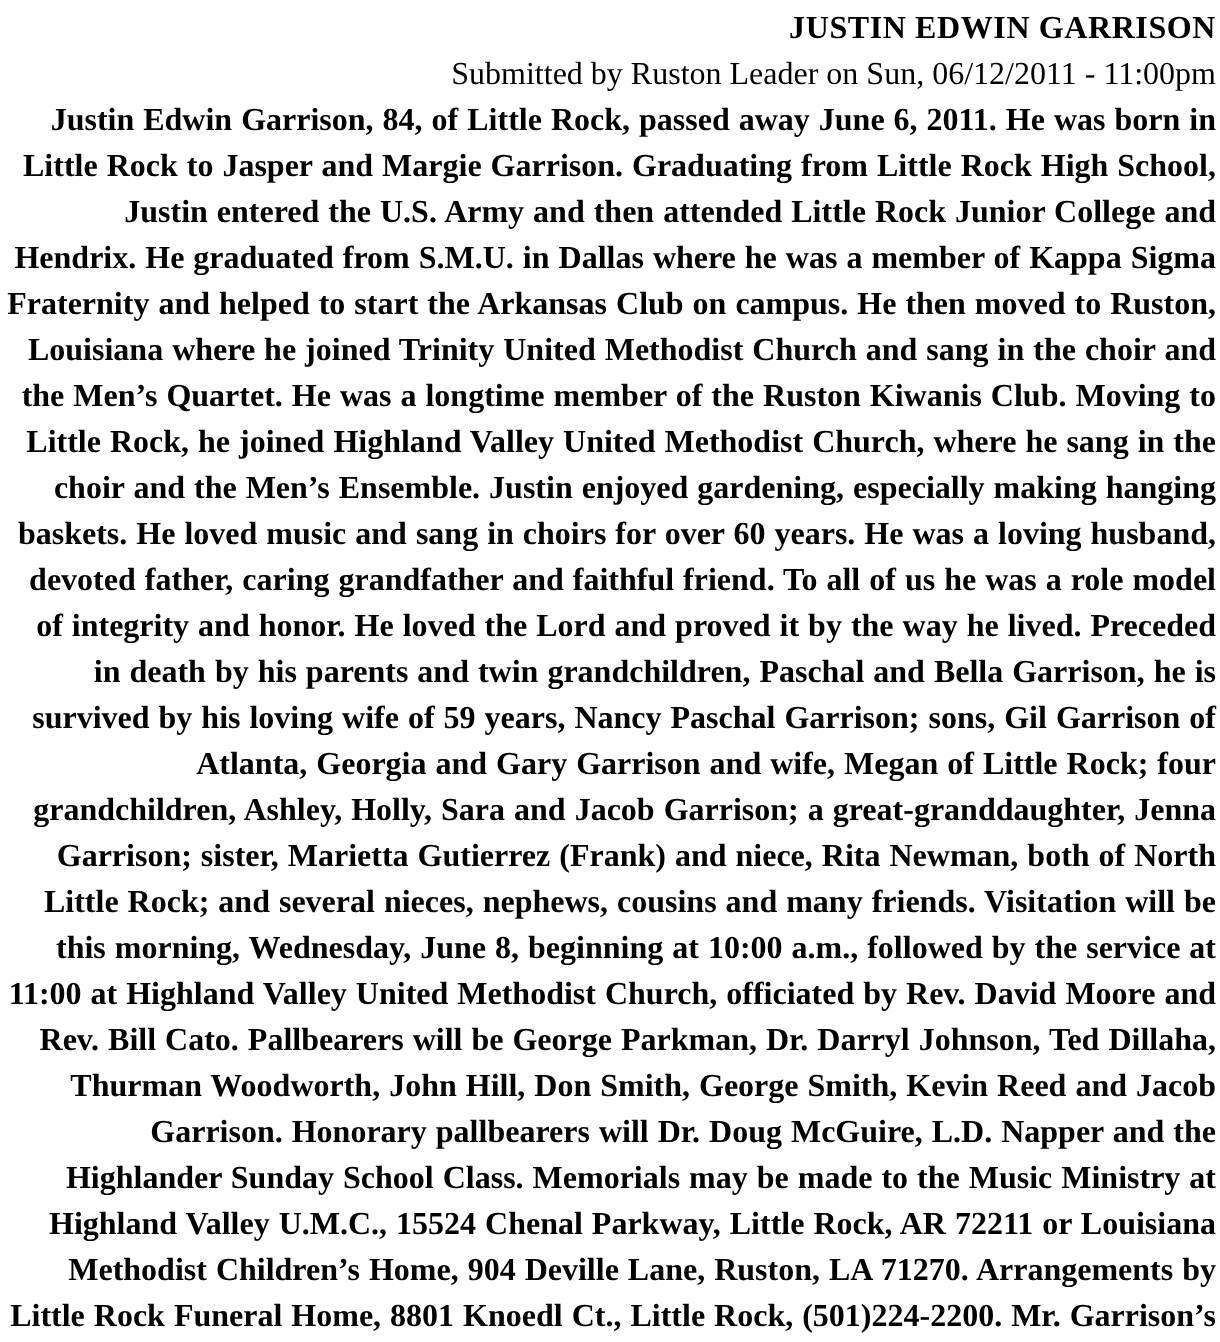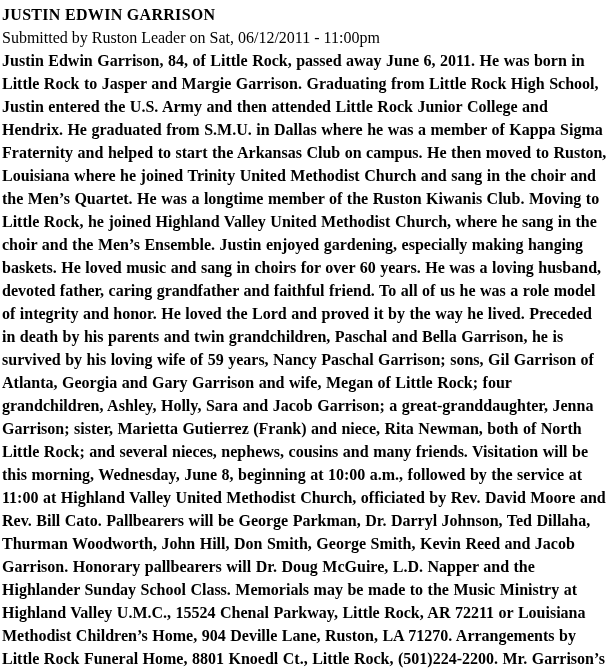--- a/index.html
+++ b/index.html
@@ -11,20 +11,21 @@
     width: 610px;
     height: 671px;
     box-sizing: border-box;
     padding: 3px 2px 0 2px;
     background: #ffffff;
     color: #000000;
     font-family: "Liberation Serif", "DejaVu Serif", serif;
     font-size: 16px;
     line-height: 23px;
     overflow: hidden;
+    text-align: right;
   }
   .obit-title {
     margin: 0;
     font-size: 16px;
     line-height: 23px;
     font-weight: bold;
     letter-spacing: 0.3px;
   }
   .obit-byline {
     margin: 0;
@@ -35,16 +36,16 @@
     font-weight: bold;
     white-space: pre-wrap;
     word-spacing: 0.5px;
   }
 </style>
 </head>
 <body>
 
 <div class="page">
   <h1 class="obit-title">JUSTIN EDWIN GARRISON</h1>
-  <div class="obit-byline">Submitted by Ruston Leader on Sat, 06/12/2011 - 11:00pm</div>
+  <div class="obit-byline">Submitted by Ruston Leader on Sun, 06/12/2011 - 11:00pm</div>
   <p class="obit-body">Justin Edwin Garrison, 84, of Little Rock, passed away June 6, 2011. He was born in Little Rock to Jasper and Margie Garrison. Graduating from Little Rock High School, Justin entered the U.S. Army and then attended Little Rock Junior College and Hendrix. He graduated from S.M.U. in Dallas where he was a member of Kappa Sigma Fraternity and helped to start the Arkansas Club on campus. He then moved to Ruston, Louisiana where he joined Trinity United Methodist Church and sang in the choir and the Men’s Quartet. He was a longtime member of the Ruston Kiwanis Club. Moving to Little Rock, he joined Highland Valley United Methodist Church, where he sang in the choir and the Men’s Ensemble. Justin enjoyed gardening, especially making hanging baskets. He loved music and sang in choirs for over 60 years. He was a loving husband, devoted father, caring grandfather and faithful friend. To all of us he was a role model of integrity and honor. He loved the Lord and proved it by the way he lived. Preceded in death by his parents and twin grandchildren, Paschal and Bella Garrison, he is survived by his loving wife of 59 years, Nancy Paschal Garrison; sons, Gil Garrison of Atlanta, Georgia and Gary Garrison and wife, Megan of Little Rock; four grandchildren, Ashley, Holly, Sara and Jacob Garrison; a great-granddaughter, Jenna Garrison; sister, Marietta Gutierrez (Frank) and niece, Rita Newman, both of North Little Rock; and several nieces, nephews, cousins and many friends. Visitation will be this morning, Wednesday, June 8, beginning at 10:00 a.m., followed by the service at 11:00 at Highland Valley United Methodist Church, officiated by Rev. David Moore and Rev. Bill Cato. Pallbearers will be George Parkman, Dr. Darryl Johnson, Ted Dillaha, Thurman Woodworth, John Hill, Don Smith, George Smith, Kevin Reed and Jacob Garrison. Honorary pallbearers will Dr. Doug McGuire, L.D. Napper and the Highlander Sunday School Class. Memorials may be made to the Music Ministry at Highland Valley U.M.C., 15524 Chenal Parkway, Little Rock, AR 72211 or Louisiana Methodist Children’s Home, 904 Deville Lane, Ruston, LA 71270. Arrangements by Little Rock Funeral Home, 8801 Knoedl Ct., Little Rock, (501)224-2200. Mr. Garrison’s online guestbook may be signed
 at www.littlerockfuneralhome.com.</p>
 </div>
 
 </body></html>

